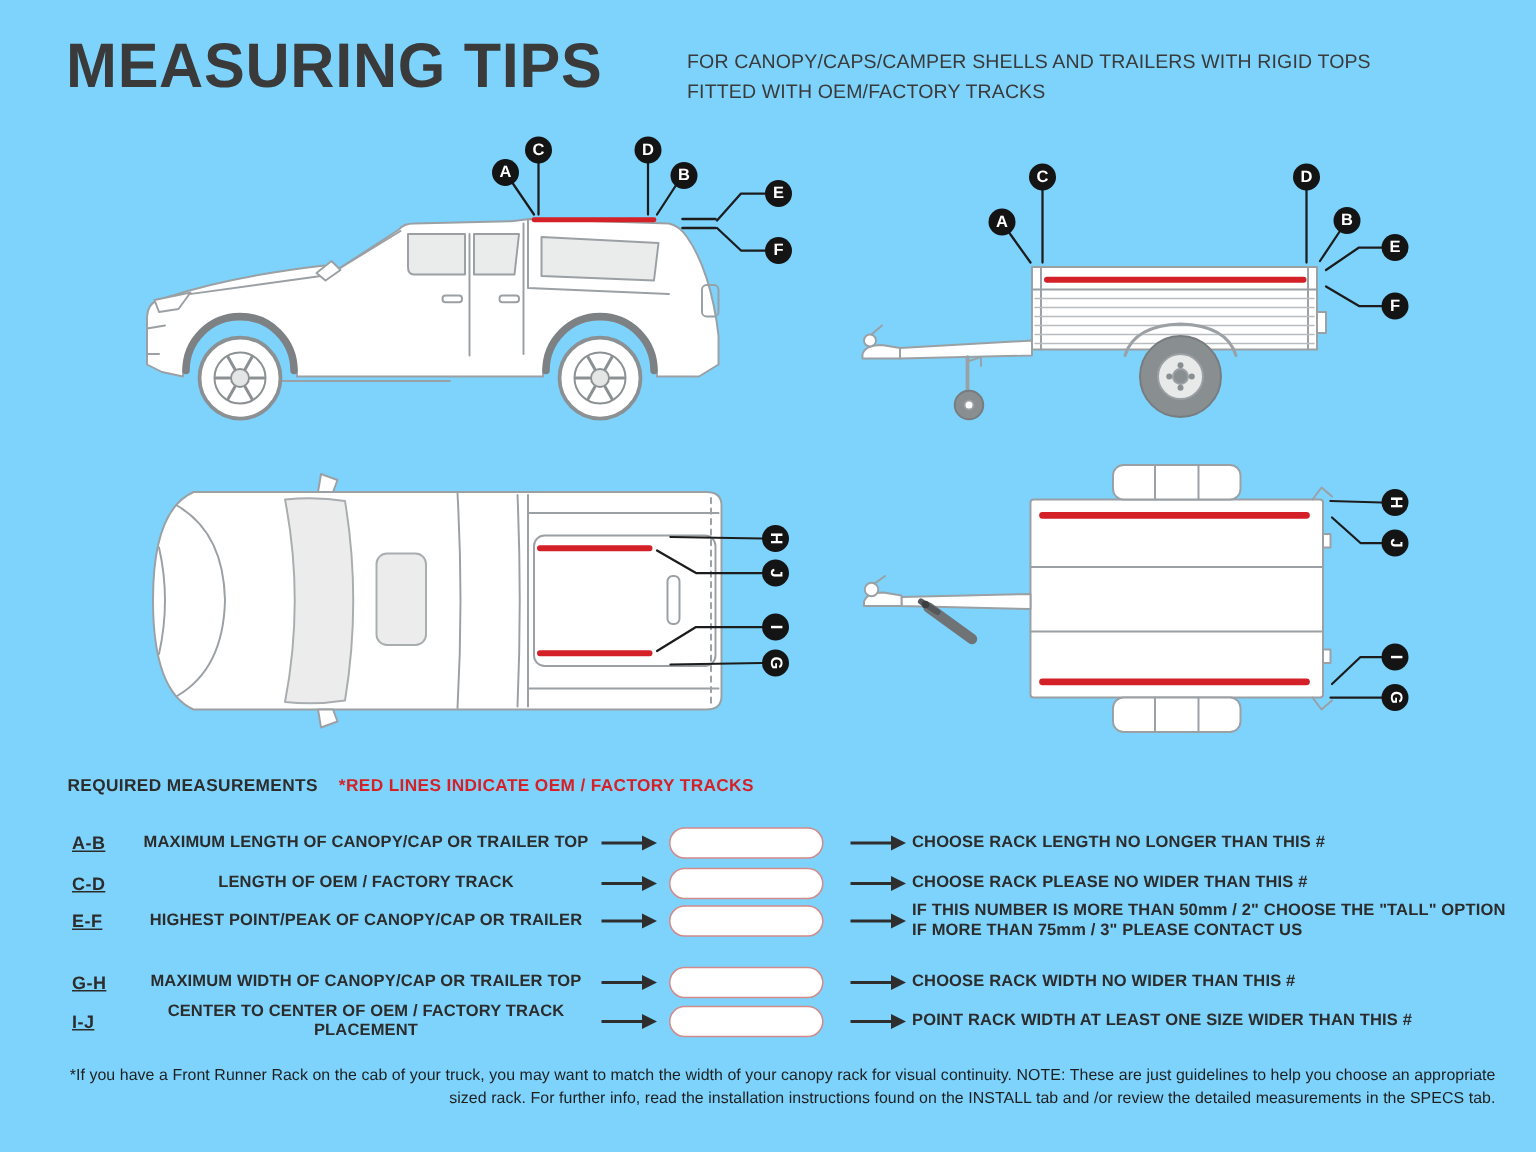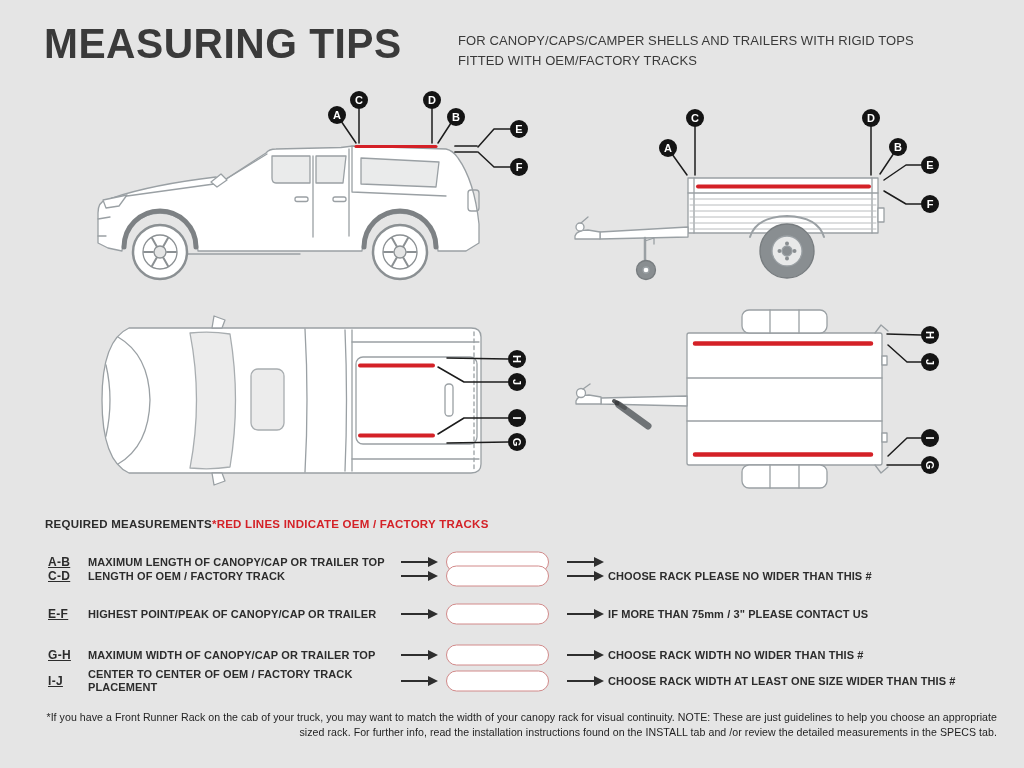--- a/index.html
+++ b/index.html
@@ -1,27 +1,27 @@
 <!DOCTYPE html>
 <html><head>
 <meta charset="utf-8">
 <style>
   html,body{margin:0;padding:0;background:#ffffff;}
   body{font-family:"Liberation Sans",sans-serif;color:#3b3b3b;}
-  .page{position:relative;width:1024px;height:768px;background:#e5e5e5;overflow:hidden;}
+  .page{position:relative;width:1024px;height:768px;background:#7dd3fc;overflow:hidden;}
   .title{position:absolute;left:44px;top:20px;font-size:42px;font-weight:bold;letter-spacing:.5px;color:#3a3a3a;transform:scaleX(.97);transform-origin:left top;white-space:nowrap;}
   .subtitle{position:absolute;left:458px;top:31px;width:500px;font-size:13px;font-weight:normal;line-height:1.55;letter-spacing:.1px;color:#3a3a3a;}
   .art{position:absolute;left:0;top:0;}
   .mk{position:absolute;width:18px;height:18px;border-radius:50%;background:#141414;color:#fff;font-size:11px;font-weight:bold;display:flex;align-items:center;justify-content:center;line-height:1;}
   .mk.rot{transform:rotate(90deg);}
   .sec{position:absolute;left:45px;top:518px;font-size:11.5px;font-weight:bold;letter-spacing:.25px;color:#2c2c2c;white-space:nowrap;}
-  .sec .note{color:#d42127;}
+  .sec .note{color:#d42127;margin-left:14px;}
   .row{position:absolute;left:0;width:1024px;height:28px;}
   .code{position:absolute;left:48px;top:50%;transform:translateY(-50%);font-size:12px;font-weight:bold;letter-spacing:.3px;color:#2c2c2c;text-decoration:underline;}
-  .desc{position:absolute;left:88px;top:50%;transform:translateY(-50%);font-size:11px;font-weight:bold;line-height:13px;width:312px;letter-spacing:.1px;color:#2c2c2c;}
+  .desc{position:absolute;left:88px;top:50%;transform:translateY(-50%);font-size:11px;font-weight:bold;line-height:13px;width:312px;letter-spacing:.1px;color:#2c2c2c;text-align:center;}
   .guid{position:absolute;left:608px;top:50%;transform:translateY(-50%);font-size:11px;font-weight:bold;line-height:13px;width:404px;letter-spacing:.1px;color:#2c2c2c;}
   .desc span,.guid span{display:block;}
   .arrow{position:absolute;top:50%;margin-top:-1px;width:28px;height:2px;background:#2e2e2e;}
   .arrow::after{content:"";position:absolute;right:-9px;top:-4px;width:0;height:0;border-left:10px solid #2e2e2e;border-top:5px solid transparent;border-bottom:5px solid transparent;}
   .a1{left:401px;}
   .a2{left:567px;}
   .pill{position:absolute;left:446px;top:50%;transform:translateY(-50%);width:103px;height:21px;border:1.4px solid #d28a8a;border-radius:11px;background:#fff;box-sizing:border-box;outline:none;padding:0 9px;font-size:11px;color:#333;}
   .foot{position:absolute;left:35px;top:710px;width:962px;font-size:10.6px;line-height:1.4;color:#1f1f1f;letter-spacing:.05px;text-align:right;}
 </style>
 </head>
@@ -186,23 +186,27 @@
 
   <div class="row" style="top:548px">
     <span class="code">A-B</span>
     <span class="desc">
         <span>MAXIMUM  LENGTH OF CANOPY/CAP OR TRAILER TOP</span>
         <span></span>
       </span>
     <span class="arrow a1"></span>
     <input class="pill" value="" style="">
     <span class="arrow a2"></span>
-  </div>
-
-  <div class="row" style="top:562px">
+    <span class="guid">
+        <span>CHOOSE RACK LENGTH NO LONGER THAN THIS #</span>
+        <span></span>
+      </span>
+  </div>
+
+  <div class="row" style="top:575px">
     <span class="code">C-D</span>
     <span class="desc">
         <span>LENGTH OF OEM / FACTORY TRACK</span>
         <span></span>
       </span>
     <span class="arrow a1"></span>
     <input class="pill" value="" style="">
     <span class="arrow a2"></span>
     <span class="guid">
         <span>CHOOSE RACK PLEASE NO WIDER THAN THIS #</span>
@@ -212,20 +216,21 @@
 
   <div class="row" style="top:600px">
     <span class="code">E-F</span>
     <span class="desc">
         <span>HIGHEST POINT/PEAK OF CANOPY/CAP OR TRAILER</span>
       </span>
     <span class="arrow a1"></span>
     <input class="pill" value="" style="">
     <span class="arrow a2"></span>
     <span class="guid">
+        <span>IF THIS NUMBER IS MORE THAN 50mm / 2" CHOOSE THE "TALL" OPTION</span>
         <span>IF MORE THAN 75mm / 3" PLEASE CONTACT US</span>
       </span>
   </div>
 
   <div class="row" style="top:641px">
     <span class="code">G-H</span>
     <span class="desc">
         <span>MAXIMUM  WIDTH OF CANOPY/CAP OR TRAILER TOP</span>
         <span></span>
       </span>
@@ -241,20 +246,20 @@
   <div class="row" style="top:667px">
     <span class="code">I-J</span>
     <span class="desc">
         <span>CENTER TO CENTER OF OEM / FACTORY TRACK PLACEMENT</span>
         <span></span>
       </span>
     <span class="arrow a1"></span>
     <input class="pill" value="" style="">
     <span class="arrow a2"></span>
     <span class="guid">
-        <span>CHOOSE RACK WIDTH AT LEAST ONE SIZE WIDER THAN THIS #</span>
+        <span>POINT RACK WIDTH AT LEAST ONE SIZE WIDER THAN THIS #</span>
         <span></span>
       </span>
   </div>
 
   <div class="foot">*If you have a Front Runner Rack on the cab of your truck, you may want to match the width of your canopy rack for visual continuity. NOTE: These are just guidelines to help you choose an appropriate sized rack. For further info, read the installation instructions found on the INSTALL tab and /or review the detailed measurements in the SPECS tab.</div>
 
 </div>
 
 </body></html>

